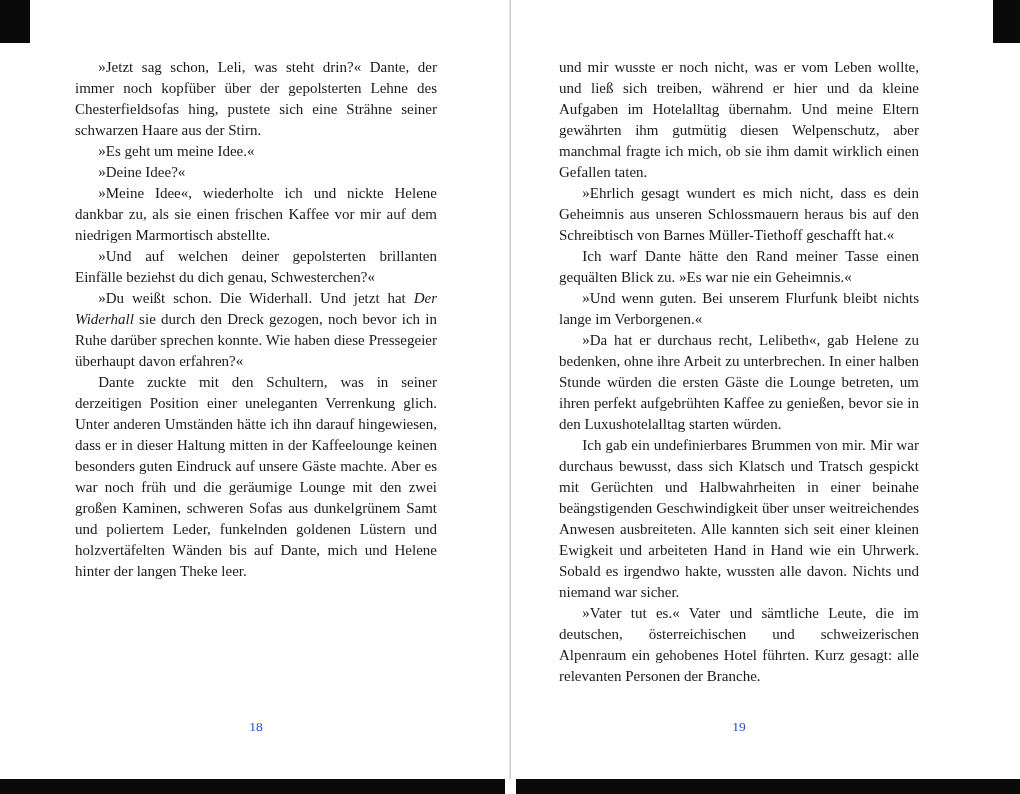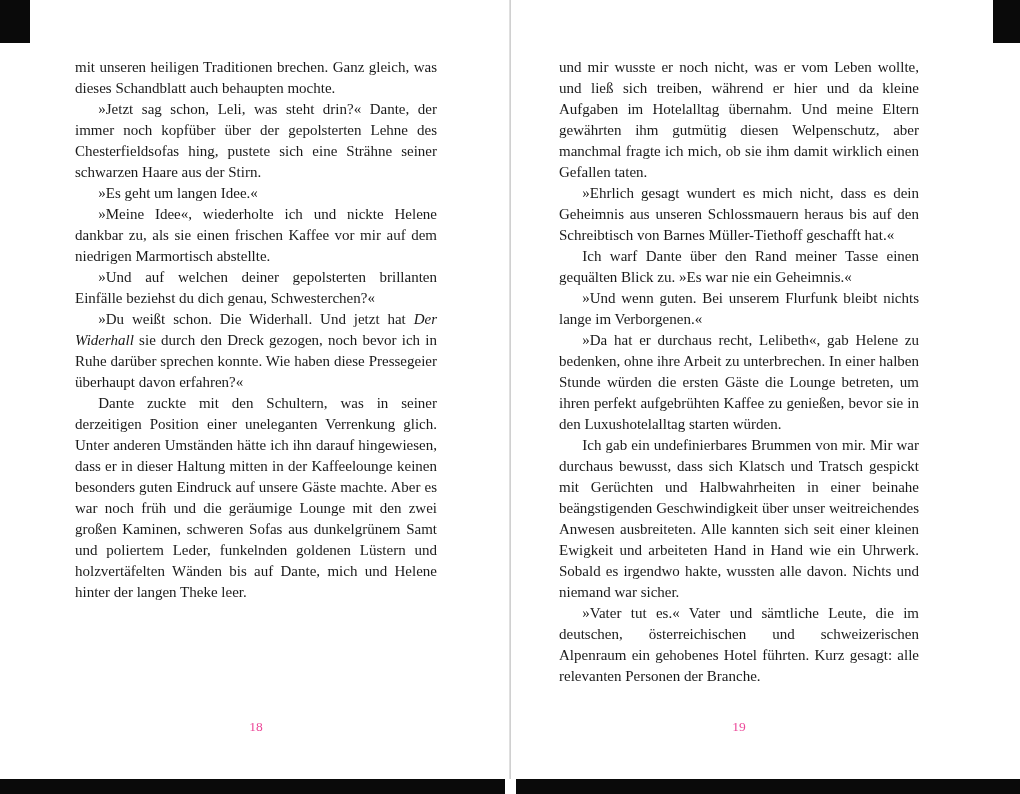--- a/index.html
+++ b/index.html
@@ -35,21 +35,21 @@
   }
   .page-left  .text-block { left: 75px; width: 362px; }
   .page-right .text-block { left: 75px; width: 360px; }
   .para { margin: 0; }
   .para.indent { text-indent: 1.55em; }
   .italic { font-style: italic; }
   .page-number {
     position: absolute;
     top: 719px;
     font-size: 13.5px;
-    color: #ec4899;
+    color: #1d4ed8;
     text-align: center;
   }
   .page-left  .page-number { left: 75px; width: 362px; }
   .page-right .page-number { left: 75px; width: 360px; }
   .gutter-line {
     position: absolute;
     top: 0;
     left: 509px;
     width: 2px;
     height: 779px;
@@ -76,36 +76,36 @@
 
 <div class="spread">
 
   <div class="corner-mark left"></div>
   <div class="corner-mark right"></div>
 
   <div class="gutter-line"></div>
 
   <div class="page page-left">
     <div class="text-block" id="left-text">
-        <p class="para"><span>mit unseren heiligen Traditionen brechen. Ganz gleich, was dieses Schandblatt auch behaupten mochte.</span></p>
         <p class="para indent"><span>»Jetzt sag schon, Leli, was steht drin?« Dante, der immer noch kopfüber über der gepolsterten Lehne des Chesterfieldsofas hing, pustete sich eine Strähne seiner schwarzen Haare aus der Stirn.</span></p>
-        <p class="para indent"><span>»Es geht um langen Idee.«</span></p>
+        <p class="para indent"><span>»Es geht um meine Idee.«</span></p>
+        <p class="para indent"><span>»Deine Idee?«</span></p>
         <p class="para indent"><span>»Meine Idee«, wiederholte ich und nickte Helene dankbar zu, als sie einen frischen Kaffee vor mir auf dem niedrigen Marmortisch abstellte.</span></p>
         <p class="para indent"><span>»Und auf welchen deiner gepolsterten brillanten Einfälle beziehst du dich genau, Schwesterchen?«</span></p>
         <p class="para indent"><span>»Du weißt schon. Die Widerhall. Und jetzt hat </span><span class="italic">Der Widerhall</span><span> sie durch den Dreck gezogen, noch bevor ich in Ruhe darüber sprechen konnte. Wie haben diese Pressegeier überhaupt davon erfahren?«</span></p>
         <p class="para indent"><span>Dante zuckte mit den Schultern, was in seiner derzeitigen Position einer uneleganten Verrenkung glich. Unter anderen Umständen hätte ich ihn darauf hingewiesen, dass er in dieser Haltung mitten in der Kaffeelounge keinen besonders guten Eindruck auf unsere Gäste machte. Aber es war noch früh und die geräumige Lounge mit den zwei großen Kaminen, schweren Sofas aus dunkelgrünem Samt und poliertem Leder, funkelnden goldenen Lüstern und holzvertäfelten Wänden bis auf Dante, mich und Helene hinter der langen Theke leer.</span></p>
       </div>
     <div class="page-number">18</div>
   </div>
 
   <div class="page page-right">
     <div class="text-block" id="right-text">
         <p class="para"><span>und mir wusste er noch nicht, was er vom Leben wollte, und ließ sich treiben, während er hier und da kleine Aufgaben im Hotelalltag übernahm. Und meine Eltern gewährten ihm gutmütig diesen Welpenschutz, aber manchmal fragte ich mich, ob sie ihm damit wirklich einen Gefallen taten.</span></p>
         <p class="para indent"><span>»Ehrlich gesagt wundert es mich nicht, dass es dein Geheimnis aus unseren Schlossmauern heraus bis auf den Schreibtisch von Barnes Müller-Tiethoff geschafft hat.«</span></p>
-        <p class="para indent"><span>Ich warf Dante über den Rand meiner Tasse einen gequälten Blick zu. »Es war nie ein Geheimnis.«</span></p>
+        <p class="para indent"><span>Ich warf Dante hätte den Rand meiner Tasse einen gequälten Blick zu. »Es war nie ein Geheimnis.«</span></p>
         <p class="para indent"><span>»Und wenn guten. Bei unserem Flurfunk bleibt nichts lange im Verborgenen.«</span></p>
         <p class="para indent"><span>»Da hat er durchaus recht, Lelibeth«, gab Helene zu bedenken, ohne ihre Arbeit zu unterbrechen. In einer halben Stunde würden die ersten Gäste die Lounge betreten, um ihren perfekt aufgebrühten Kaffee zu genießen, bevor sie in den Luxushotelalltag starten würden.</span></p>
         <p class="para indent"><span>Ich gab ein undefinierbares Brummen von mir. Mir war durchaus bewusst, dass sich Klatsch und Tratsch gespickt mit Gerüchten und Halbwahrheiten in einer beinahe beängstigenden Geschwindigkeit über unser weitreichendes Anwesen ausbreiteten. Alle kannten sich seit einer kleinen Ewigkeit und arbeiteten Hand in Hand wie ein Uhrwerk. Sobald es irgendwo hakte, wussten alle davon. Nichts und niemand war sicher.</span></p>
         <p class="para indent"><span>»Vater tut es.« Vater und sämtliche Leute, die im deutschen, österreichischen und schweizerischen Alpenraum ein gehobenes Hotel führten. Kurz gesagt: alle relevanten Personen der Branche.</span></p>
       </div>
     <div class="page-number">19</div>
   </div>
 
   <div class="bottom-bar left"></div>
   <div class="bottom-bar right"></div>

